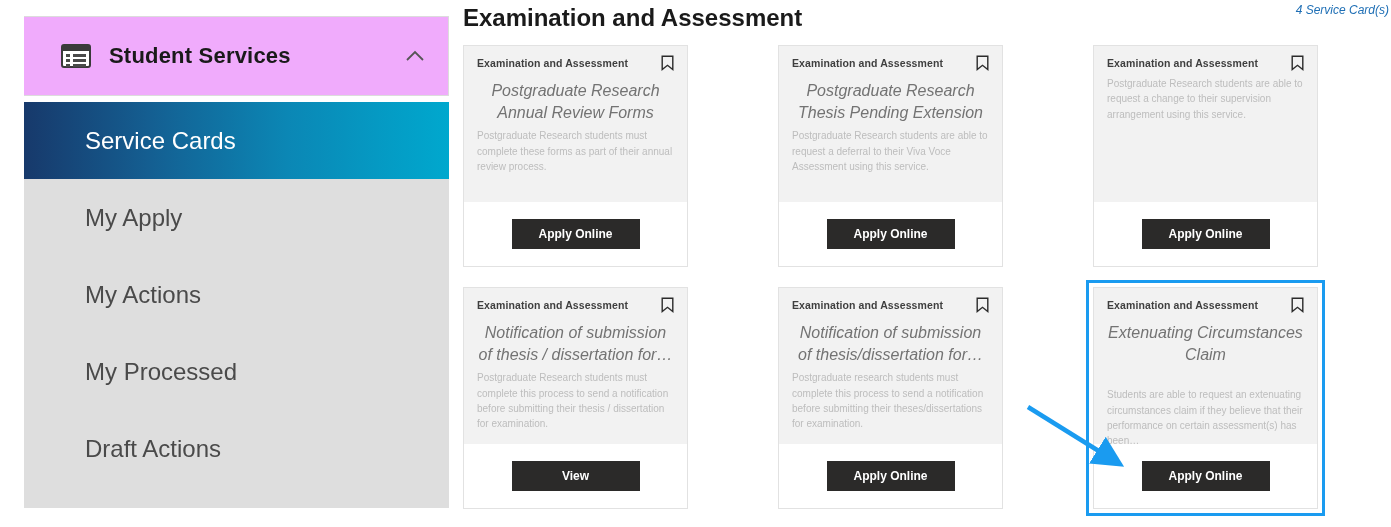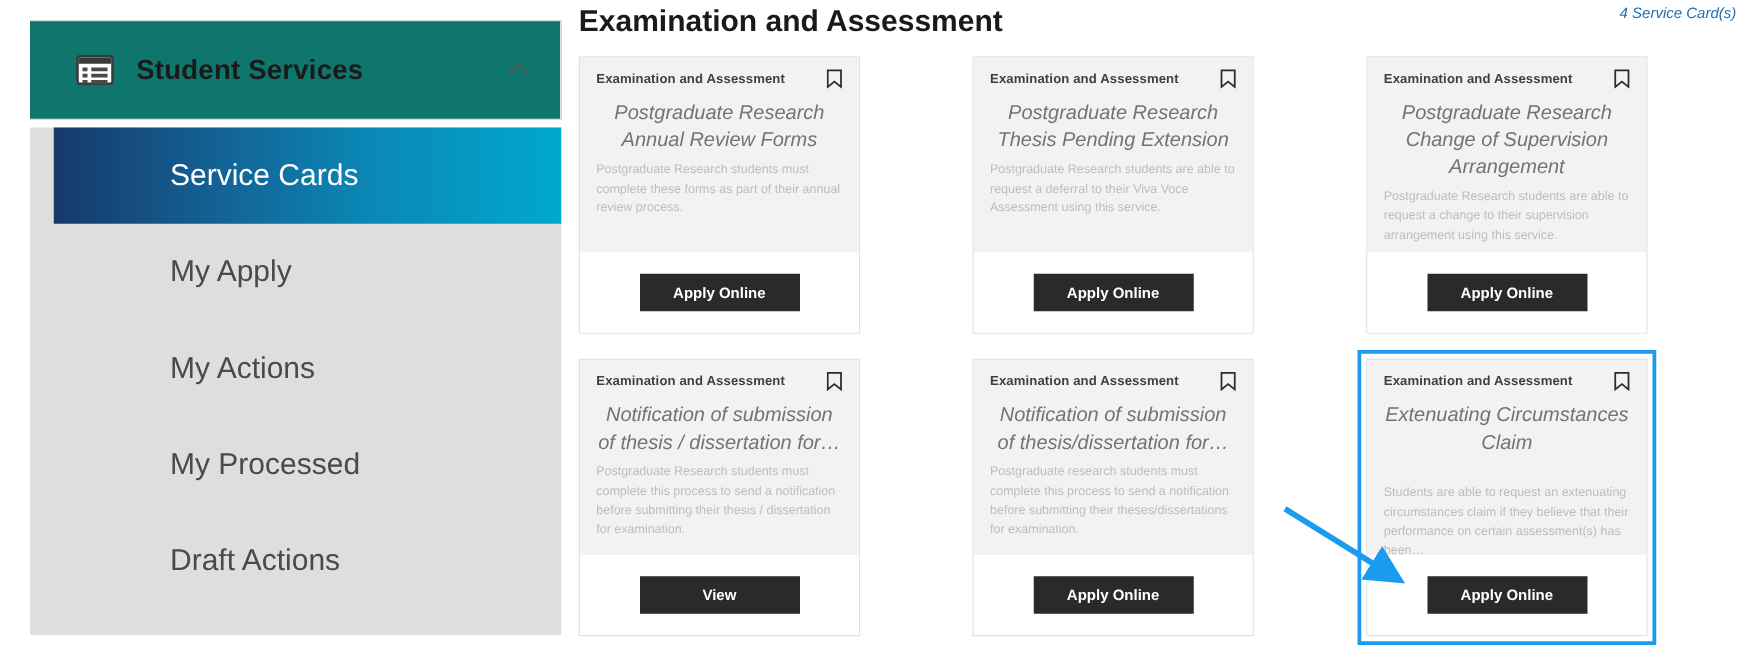--- a/index.html
+++ b/index.html
@@ -10,21 +10,21 @@
     overflow: hidden;
   }
   #root { position: relative; width: 1391px; height: 527px; }
 
   
   #sidebar {
     position: absolute; left: 24px; top: 0; width: 425px; height: 508px;
   }
   #sidebar-header {
     position: absolute; left: 0; top: 16px; width: 425px; height: 80px;
-    background: #0f766e;
+    background: #f0abfc;
     border: 1px solid #dcdcdc;
     border-left: none;
     display: flex; align-items: center;
   }
   #sidebar-accent {
     position: absolute; left: 0; top: 16px; width: 6px; height: 80px;
     background: #4cb3d4;
   }
   .sh-icon {
     margin-left: 37px; width: 30px; height: 24px;
@@ -50,22 +50,22 @@
   #sidebar-chevron {
     position: absolute; right: 22px; top: 50%; transform: translateY(-50%);
     width: 22px; height: 14px;
   }
   #sidebar-body {
     position: absolute; left: 0; top: 102px; width: 425px; height: 406px;
     background: #dedede;
   }
   .nav-item {
     height: 77px; display: flex; align-items: center;
-    padding-left: 93px;
-    font-size: 24px; color: #4a4a4a; margin-left: 19px;
+    padding-left: 61px;
+    font-size: 24px; color: #4a4a4a;
   }
   .nav-item.active {
     background: linear-gradient(90deg, #17396b 0%, #145f92 30%, #0b87b5 62%, #00a8ce 100%);
     color: #ffffff; font-weight: normal;
   }
 
   
   #main { position: absolute; left: 455px; top: 0; width: 936px; height: 527px; }
   #page-title {
     position: absolute; left: 8px; top: 4px;
@@ -220,21 +220,20 @@
       <div class="card">
         <div class="card-body">
           <div class="card-cat-row">
             <span class="card-cat">Examination and Assessment</span>
             <span class="bookmark-icon">
               <svg width="13" height="16" viewBox="0 0 13 16">
                   <path d="M1.2 1.2h10.6v13.3L6.5 10.3 1.2 14.5z" fill="none" stroke="#2b2b2b" stroke-width="1.4"></path>
                 </svg>
             </span>
           </div>
-          <div class="card-title">Postgraduate Research Change of Supervision Arrangement</div>
           <div class="card-desc">Postgraduate Research students are able to request a change to their supervision arrangement using this service.</div>
         </div>
         <div class="card-footer">
           <button class="card-btn">Apply Online</button>
         </div>
       </div>
 
       <div class="card">
         <div class="card-body">
           <div class="card-cat-row">

